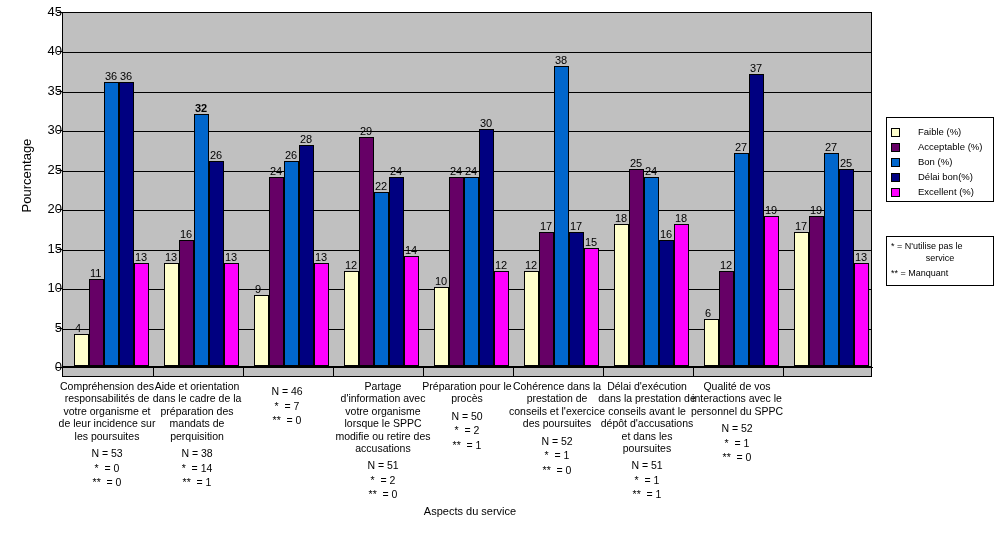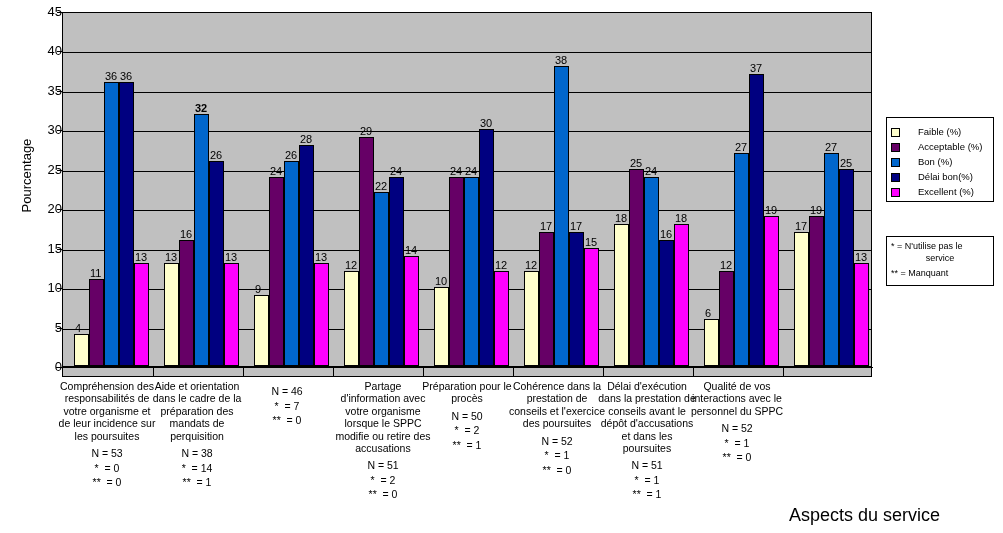--- a/index.html
+++ b/index.html
@@ -145,22 +145,22 @@
     white-space: pre;
     line-height: 14.5px;
   }
 
   
   .x-axis-title {
     position: absolute;
     left: 0;
     top: 505px;
     width: 940px;
-    text-align: right;
-    font-size: 18px;
+    text-align: center;
+    font-size: 11px;
   }
 
   
   .legend-box {
     position: absolute;
     left: 886px;
     top: 117px;
     width: 108px;
     border: 1px solid #000000;
     background: #ffffff;

